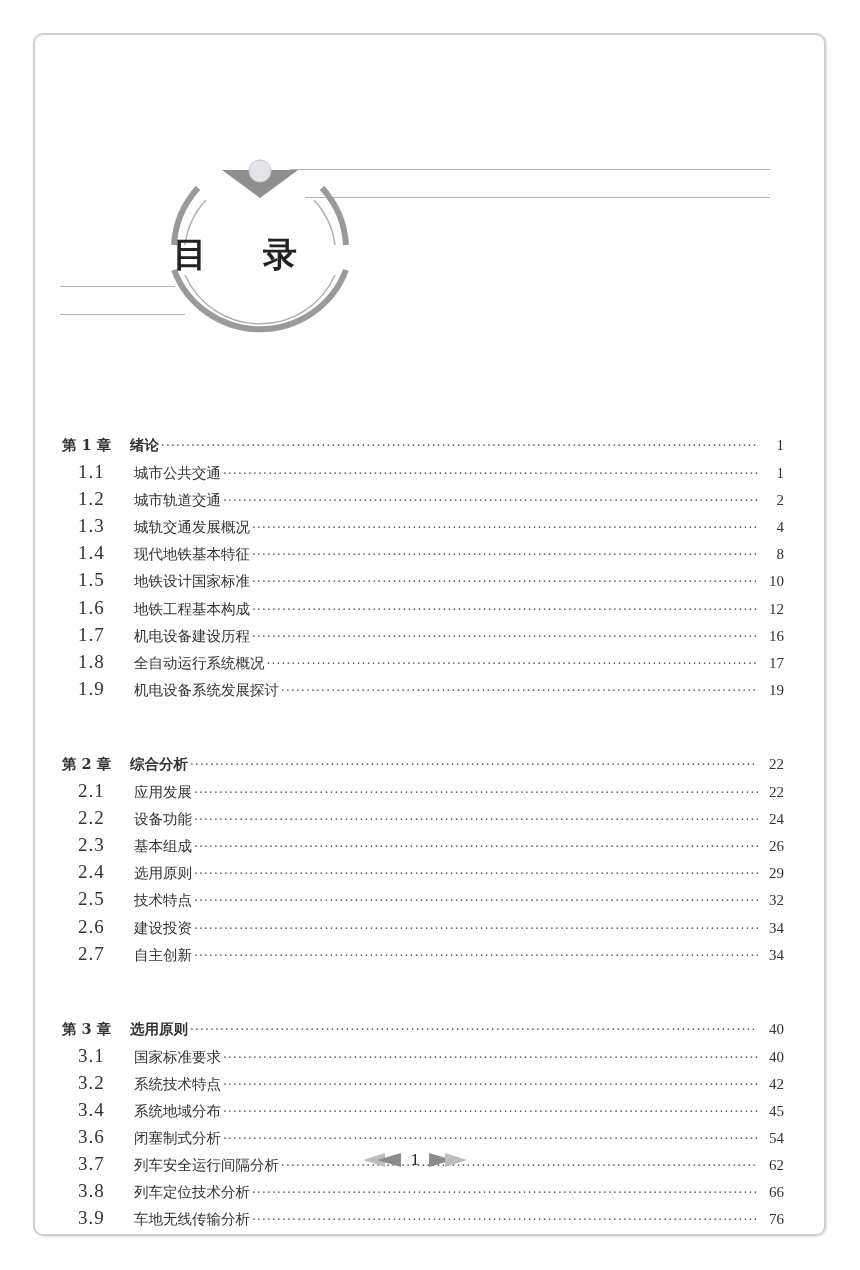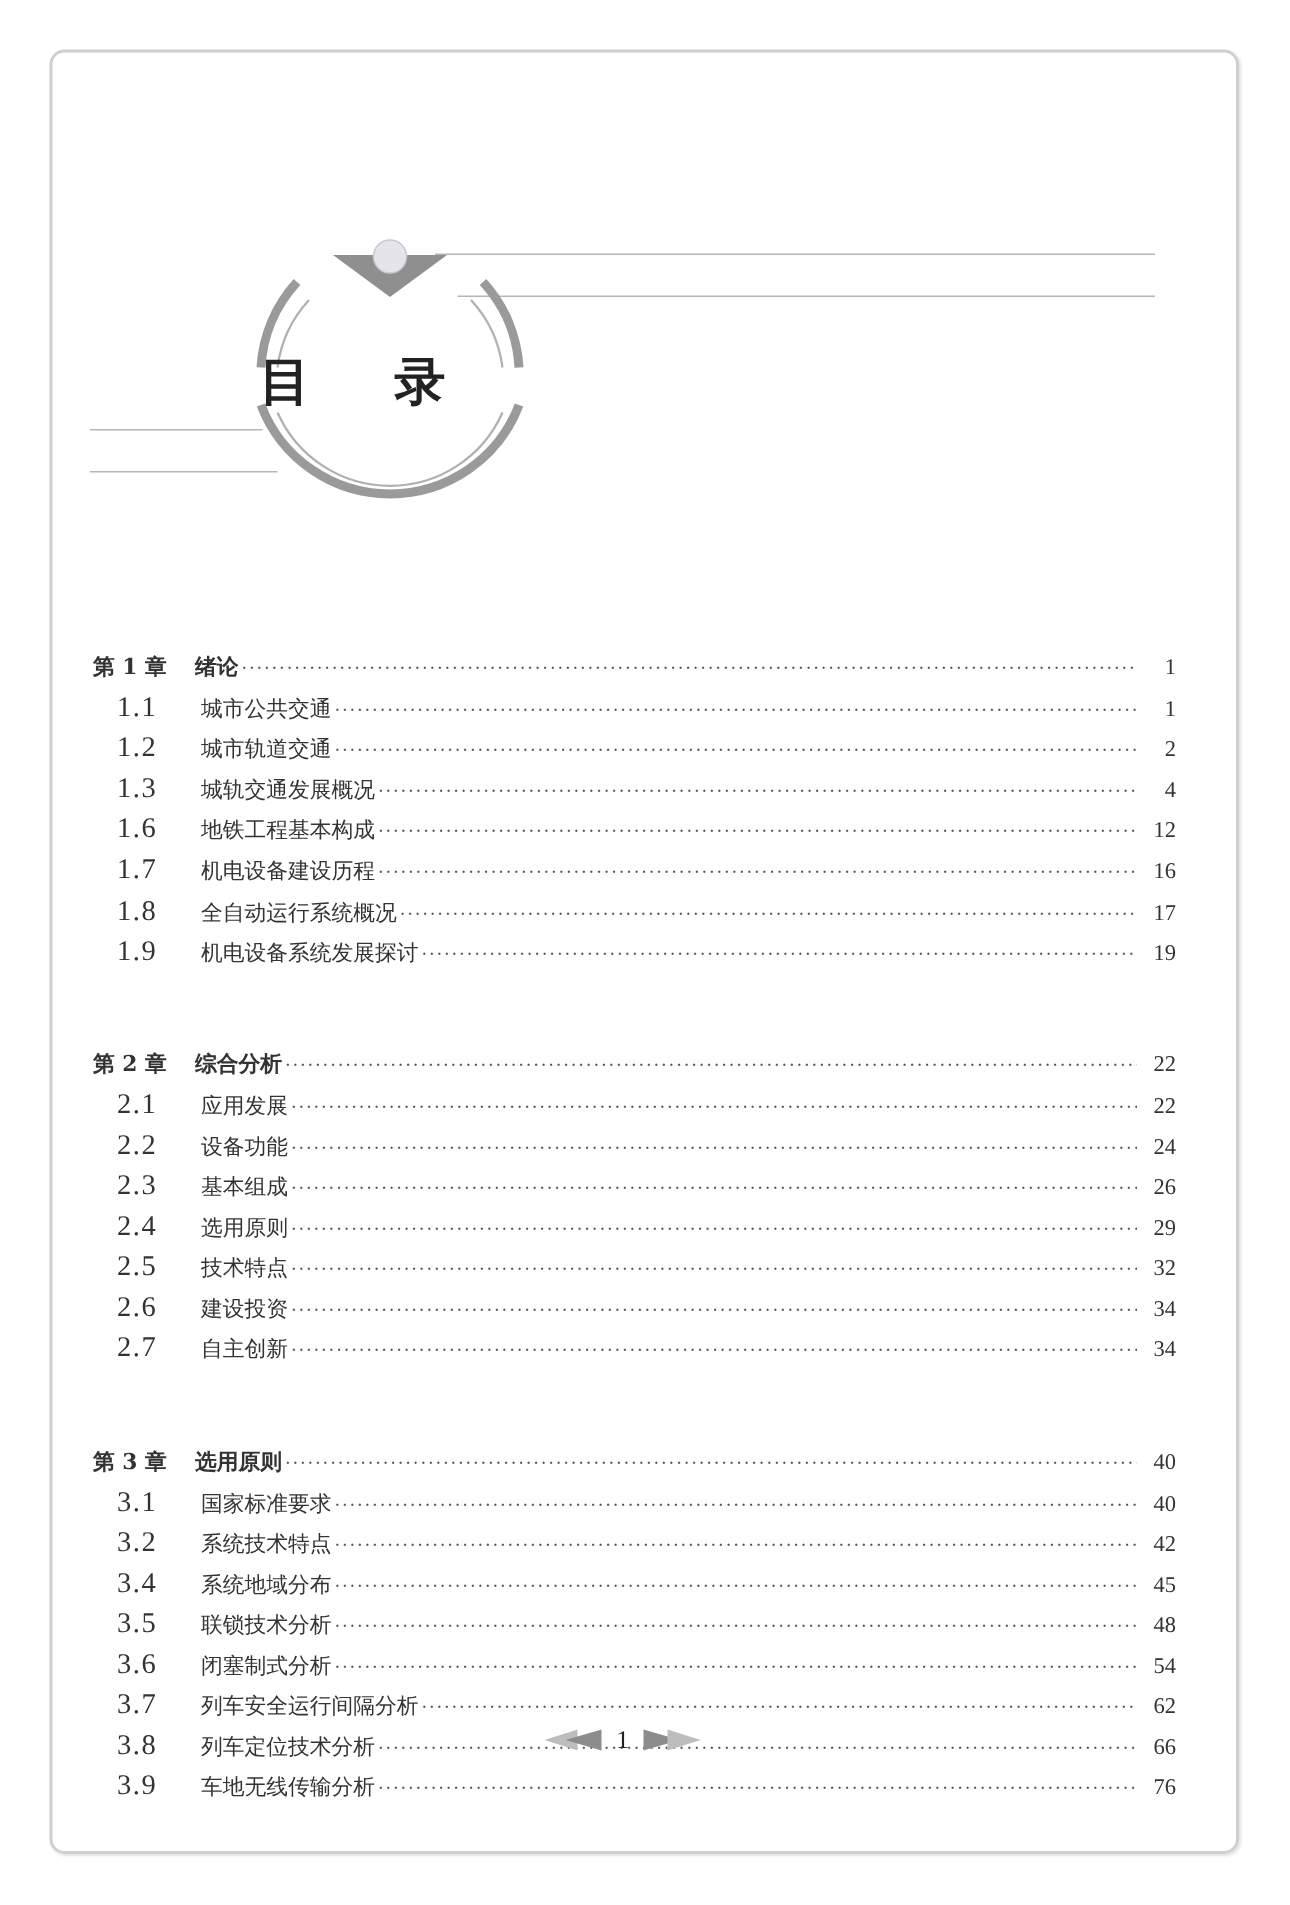--- a/index.html
+++ b/index.html
@@ -78,20 +78,32 @@
       <span class="leader"></span>
       <span class="page">2</span>
     </div>
     <div class="toc-row section">
       <span class="num">1.3</span>
       <span class="label">城轨交通发展概况</span>
       <span class="leader"></span>
       <span class="page">4</span>
     </div>
     <div class="toc-row section">
+      <span class="num">1.4</span>
+      <span class="label">现代地铁基本特征</span>
+      <span class="leader"></span>
+      <span class="page">8</span>
+    </div>
+    <div class="toc-row section">
+      <span class="num">1.5</span>
+      <span class="label">地铁设计国家标准</span>
+      <span class="leader"></span>
+      <span class="page">10</span>
+    </div>
+    <div class="toc-row section">
       <span class="num">1.6</span>
       <span class="label">地铁工程基本构成</span>
       <span class="leader"></span>
       <span class="page">12</span>
     </div>
     <div class="toc-row section">
       <span class="num">1.7</span>
       <span class="label">机电设备建设历程</span>
       <span class="leader"></span>
       <span class="page">16</span>
@@ -172,26 +184,20 @@
       <span class="num">3.2</span>
       <span class="label">系统技术特点</span>
       <span class="leader"></span>
       <span class="page">42</span>
     </div>
     <div class="toc-row section">
       <span class="num">3.4</span>
       <span class="label">系统地域分布</span>
       <span class="leader"></span>
       <span class="page">45</span>
-    </div>
-    <div class="toc-row section">
-      <span class="num">3.5</span>
-      <span class="label">联锁技术分析</span>
-      <span class="leader"></span>
-      <span class="page">48</span>
     </div>
     <div class="toc-row section">
       <span class="num">3.6</span>
       <span class="label">闭塞制式分析</span>
       <span class="leader"></span>
       <span class="page">54</span>
     </div>
     <div class="toc-row section">
       <span class="num">3.7</span>
       <span class="label">列车安全运行间隔分析</span>

